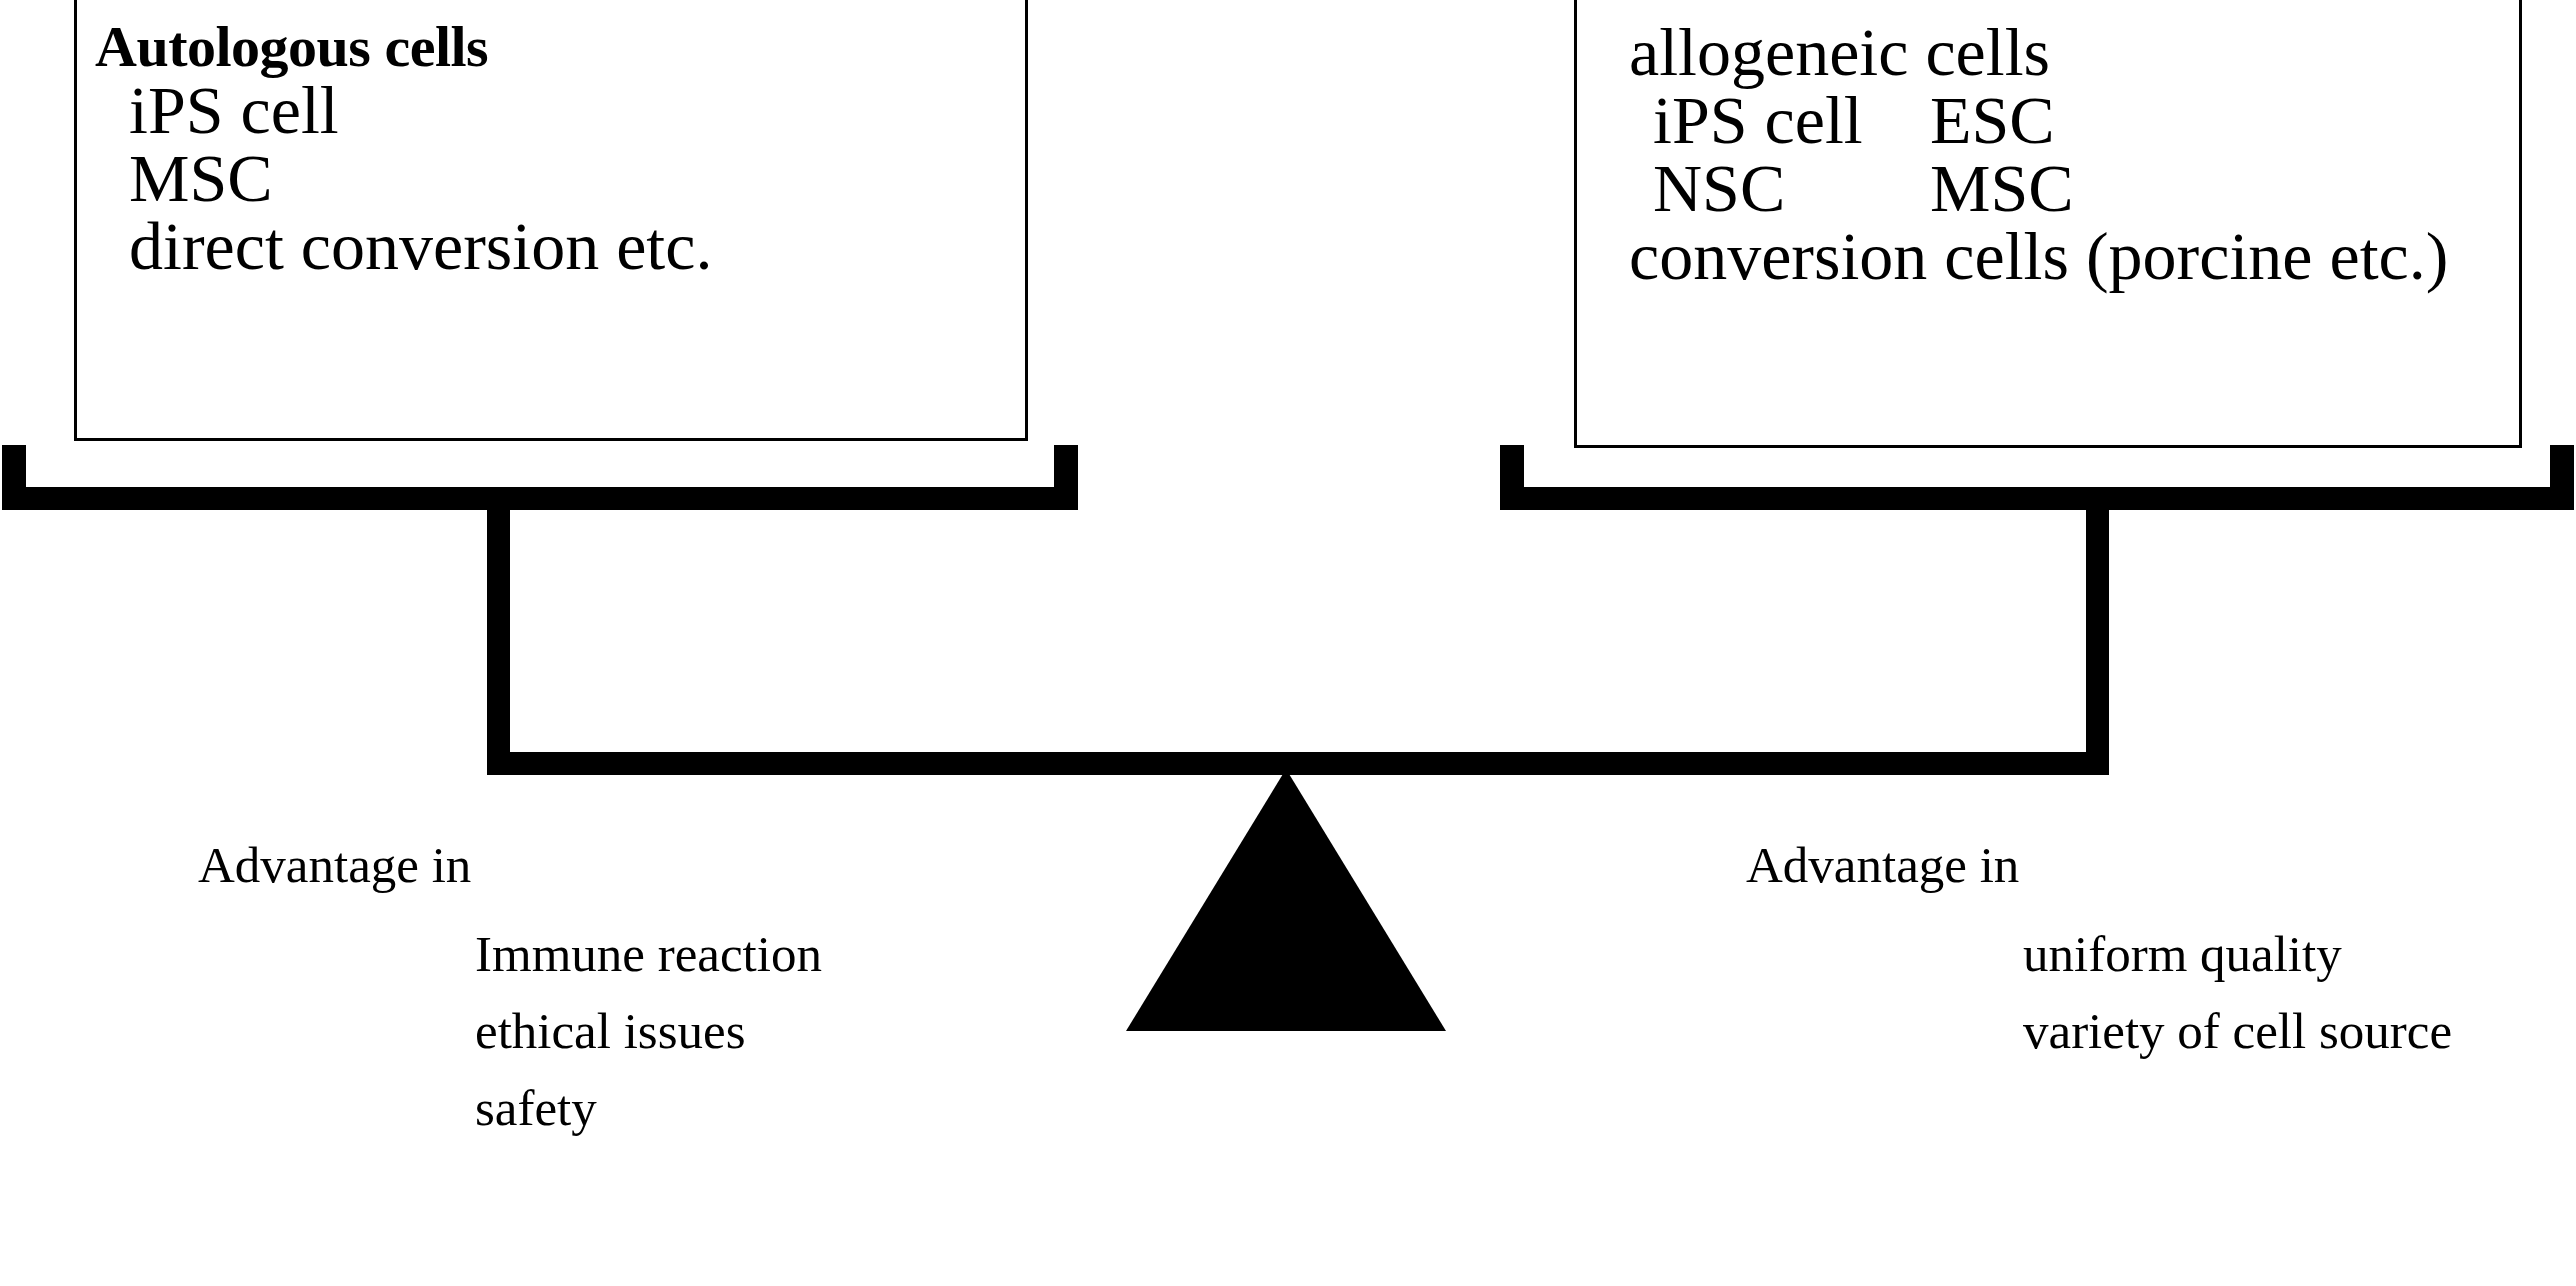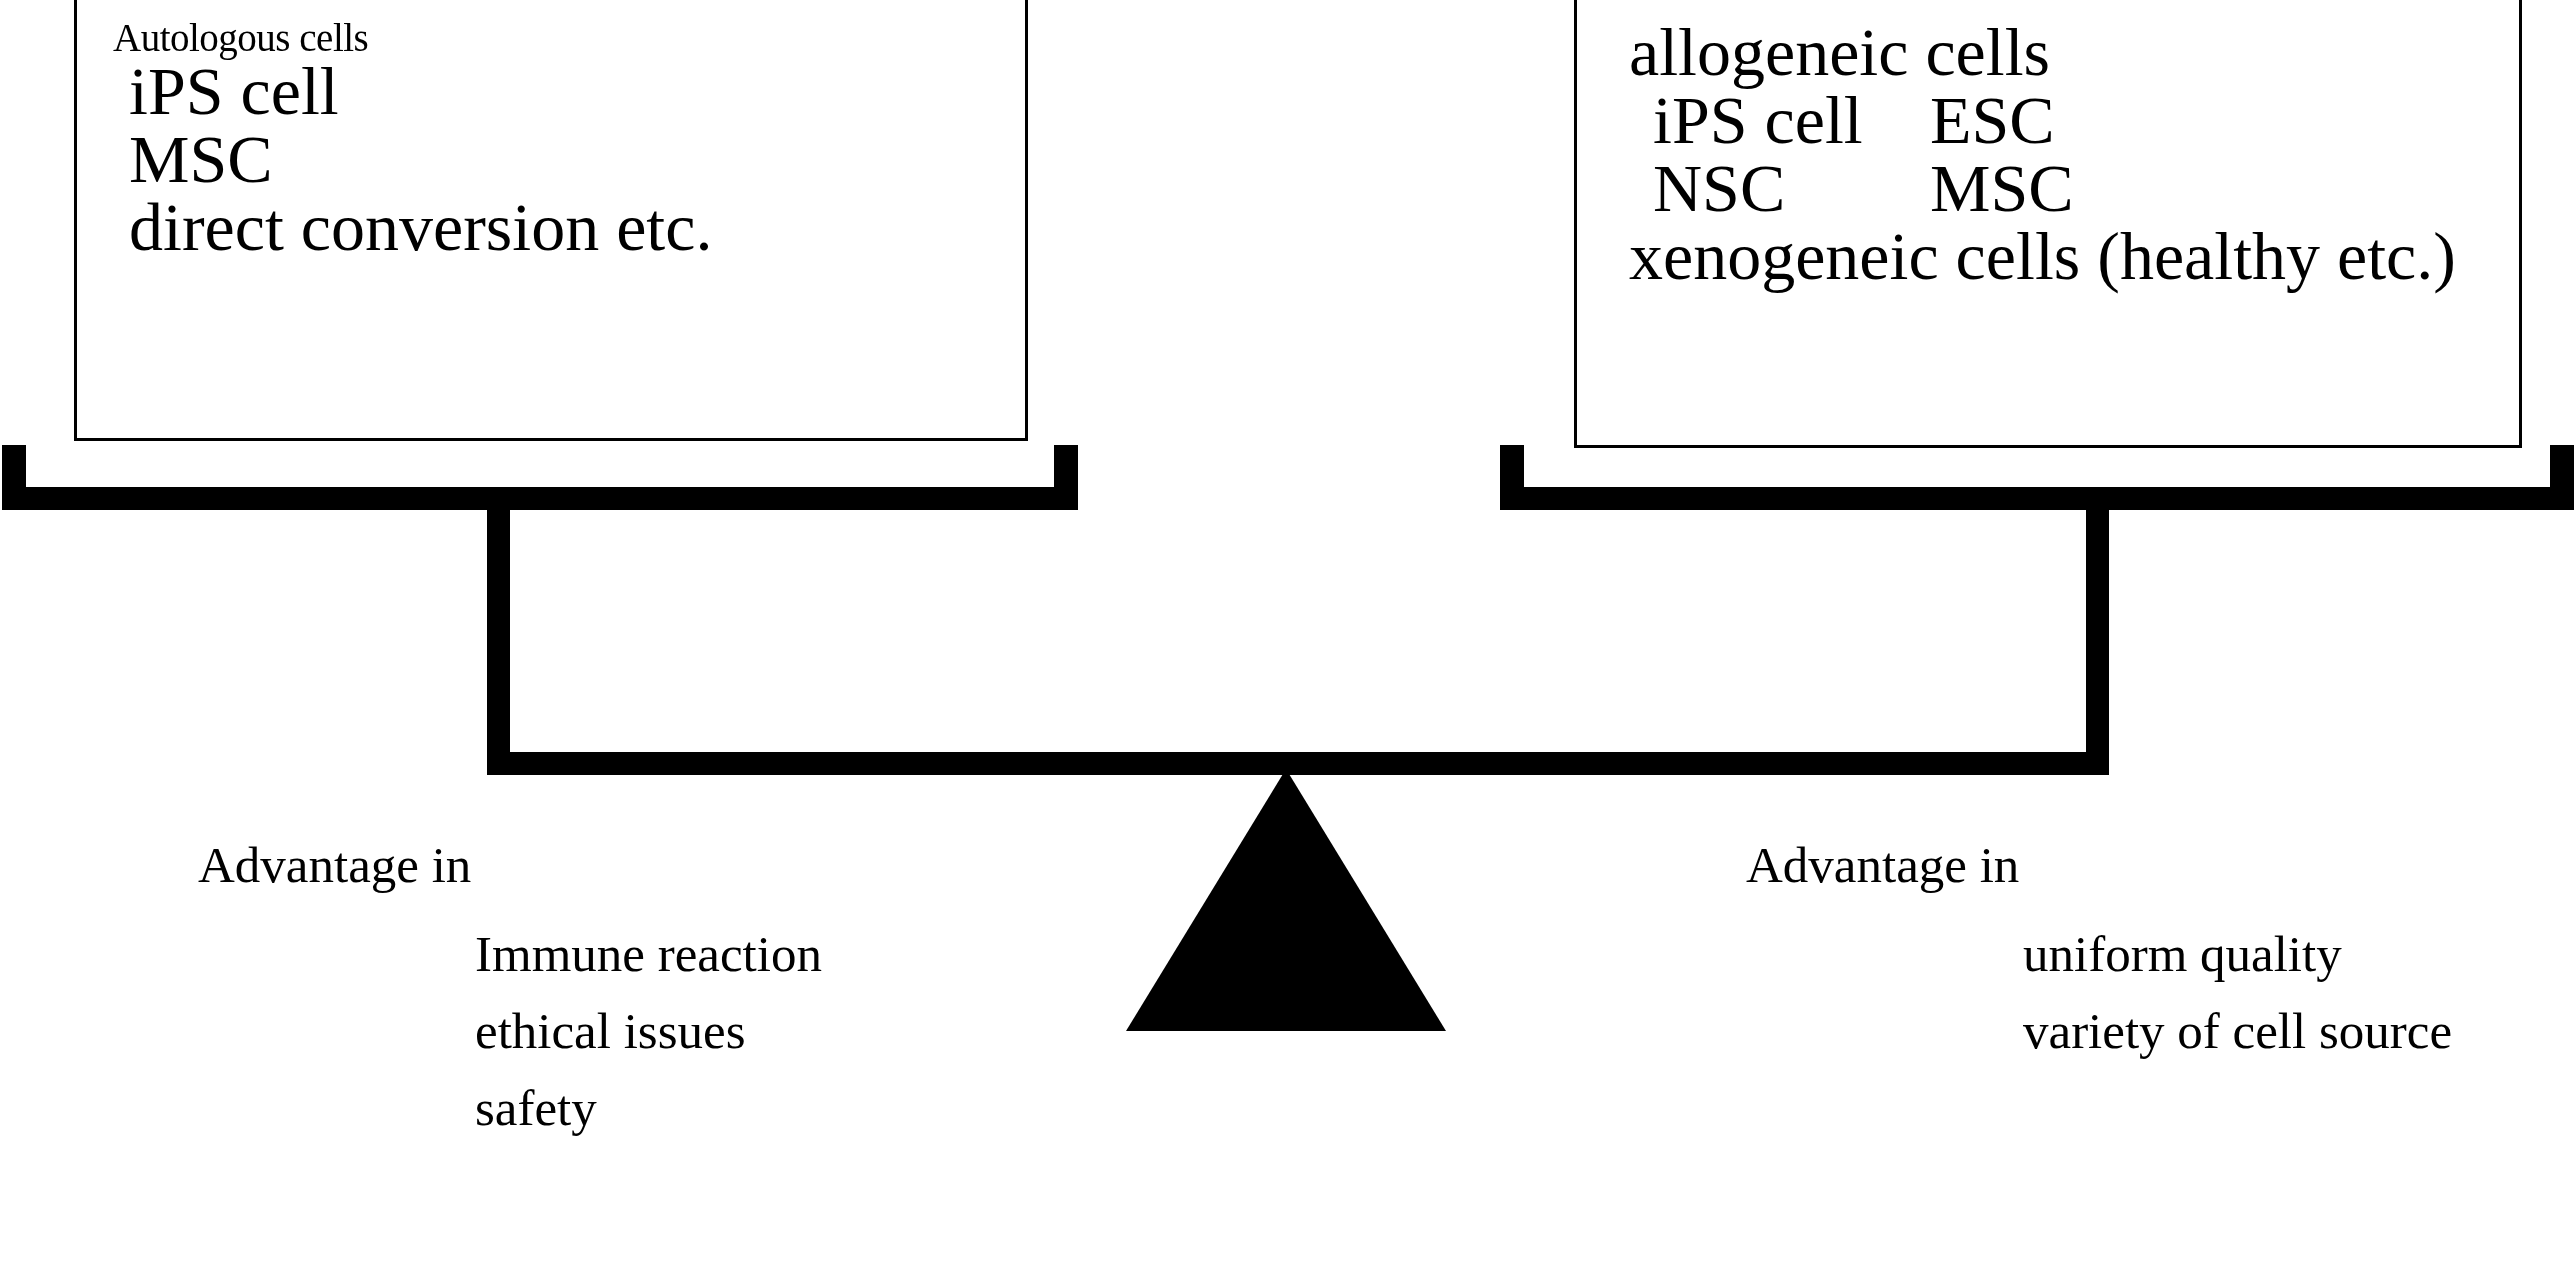--- a/index.html
+++ b/index.html
@@ -40,25 +40,25 @@
     height: 454px;
   }
   .box-inner {
     position: absolute;
     left: 0;
     top: 0;
     width: 100%;
     padding: 21px 0 0 0;
   }
   .box-title {
-    font-weight: normal;
-    font-size: 39px;
+    font-weight: bold;
+    font-size: 58px;
     line-height: 1.0;
     letter-spacing: -0.5px;
-    padding-left: 36px;
+    padding-left: 18px;
     white-space: nowrap;
   }
   .box-line {
     font-size: 68px;
     line-height: 1.0;
     white-space: nowrap;
   }
   .ind-1 { padding-left: 52px; }
   .ind-2 { padding-left: 76px; }
 
@@ -161,21 +161,21 @@
     <div class="box-inner">
       <div class="box-line ind-1">allogeneic cells</div>
       <div class="box-line ind-2 two-col">
         <span class="col-a">iPS cell</span>
         <span class="col-b">ESC</span>
       </div>
       <div class="box-line ind-2 two-col">
         <span class="col-a">NSC</span>
         <span class="col-b">MSC</span>
       </div>
-      <div class="box-line ind-1">xenogeneic cells (healthy etc.)</div>
+      <div class="box-line ind-1">conversion cells (porcine etc.)</div>
     </div>
   </div>
 
   <div class="hanger">
     <div class="hanger-stub" id="hanger-left-stub-l"></div>
     <div class="hanger-stub" id="hanger-left-stub-r"></div>
     <div class="hanger-bar" id="hanger-left-bar"></div>
   </div>
 
   <div class="hanger">

